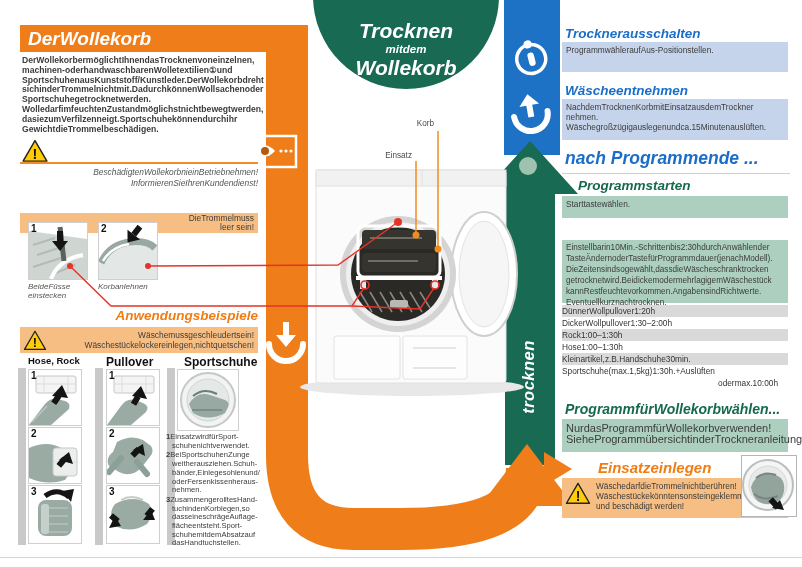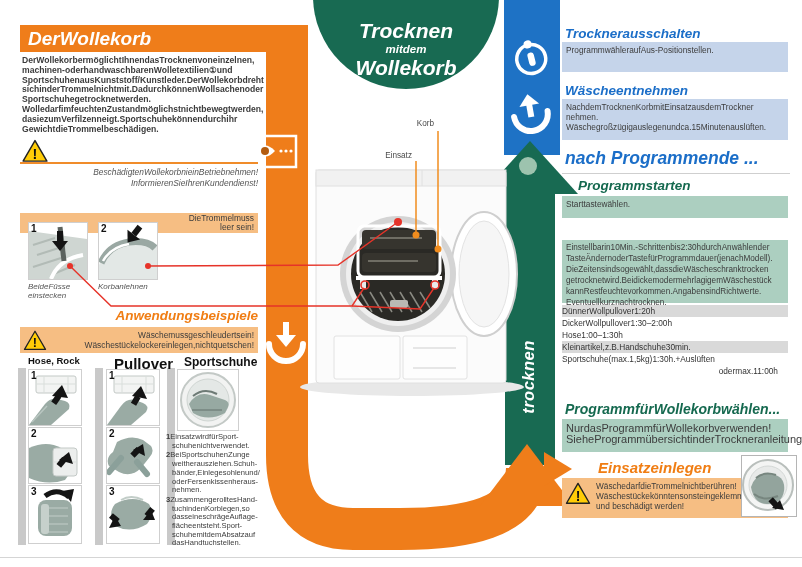--- a/index.html
+++ b/index.html
@@ -143,21 +143,21 @@
   <div class="abs z10 h-or rt" style="left:60px;top:308px;width:198px;font-size:13.5px;">Anwendungsbeispiele</div>
   <div class="abs z10 box-or" style="left:20px;top:327px;width:238px;height:26px;"></div>
   <svg class="abs z10" style="left:23px;top:330px" width="24" height="21" viewBox="0 0 36 33">
     <path d="M18,2 L34.5,30.5 L1.5,30.5 Z" fill="#FFCC07" stroke="#222" stroke-width="2" stroke-linejoin="round"></path>
     <text x="18" y="27" text-anchor="middle" font-size="20" font-weight="bold" fill="#111">!</text>
   </svg>
   <div class="abs z10 pre rt" style="left:50px;top:330px;width:204px;font-size:8.4px;line-height:10px;">Wäschemussgeschleudertsein!
 Wäschestückelockereinlegen,nichtquetschen!</div>
 
   <div class="abs z10 b" style="left:28px;top:355px;width:70px;font-size:9.5px;color:#111;">Hose, Rock</div>
-  <div class="abs z10 b" style="left:106px;top:355px;width:60px;font-size:15px;color:#111;margin-left:8px;">Pullover</div>
+  <div class="abs z10 b" style="left:106px;top:355px;width:60px;font-size:12px;color:#111;">Pullover</div>
   <div class="abs z10 b" style="left:184px;top:355px;width:70px;font-size:12px;color:#111;">Sportschuhe</div>
 
   <div class="side-bar" style="left:18px;top:368px;height:177px;"></div>
   <div class="side-bar" style="left:95px;top:368px;height:177px;"></div>
   <div class="side-bar" style="left:167px;top:368px;height:177px;"></div>
 
   <div class="img-box" style="left:28px;top:369px;width:52px;height:55px;">
     <span class="img-num">1</span>
     <svg width="52" height="55" viewBox="0 0 52 55">
       <rect x="7" y="6" width="40" height="17" rx="2" fill="#f3f4f3" stroke="#c3c9c6"></rect>
@@ -275,24 +275,25 @@
   <div class="abs z10 pre" style="left:566px;top:242px;width:220px;font-size:8.2px;line-height:11px;">Einstellbarin10Min.-Schrittenbis2:30hdurchAnwählender
 TasteÄndernoderTastefürProgrammdauer(jenachModell).
 DieZeitensindsogewählt,dassdieWäscheschranktrocken
 getrocknetwird.BeidickemodermehrlagigemWäschestück
 kannRestfeuchtevorkommen.AngabensindRichtwerte.
 Eventuellkurznachtrocknen.</div>
 
   <div class="abs z10" style="left:562px;top:305px;width:226px;">
     <div class="trow g">DünnerWollpullover1:20h</div>
     <div class="trow">DickerWollpullover1:30–2:00h</div>
+    <div class="trow g">Rock1:00–1:30h</div>
     <div class="trow">Hose1:00–1:30h</div>
     <div class="trow g">Kleinartikel,z.B.Handschuhe30min.</div>
     <div class="trow">Sportschuhe(max.1,5kg)1:30h.+Auslüften</div>
-    <div class="trow rt" style="padding-right:10px;">odermax.11:00h</div>
+    <div class="trow rt" style="padding-right:10px;">odermax.10:00h</div>
   </div>
 
   <div class="abs z10 h-gr" style="left:565px;top:401px;font-size:14px;">ProgrammfürWollekorbwählen...</div>
   <div class="abs z10 box-gr" style="left:562px;top:419px;width:226px;height:33px;"></div>
   <div class="abs z10 pre" style="left:566px;top:423px;width:220px;font-size:11px;line-height:10.5px;">NurdasProgrammfürWollekorbverwenden!
 SieheProgrammübersichtinderTrockneranleitung!</div>
 
   <div class="abs z10 h-or" style="left:598px;top:459px;font-size:15px;">Einsatzeinlegen</div>
   <div class="abs z10 box-or" style="left:562px;top:478px;width:226px;height:40px;"></div>
   <svg class="abs z10" style="left:565px;top:482px" width="26" height="23" viewBox="0 0 36 33">

